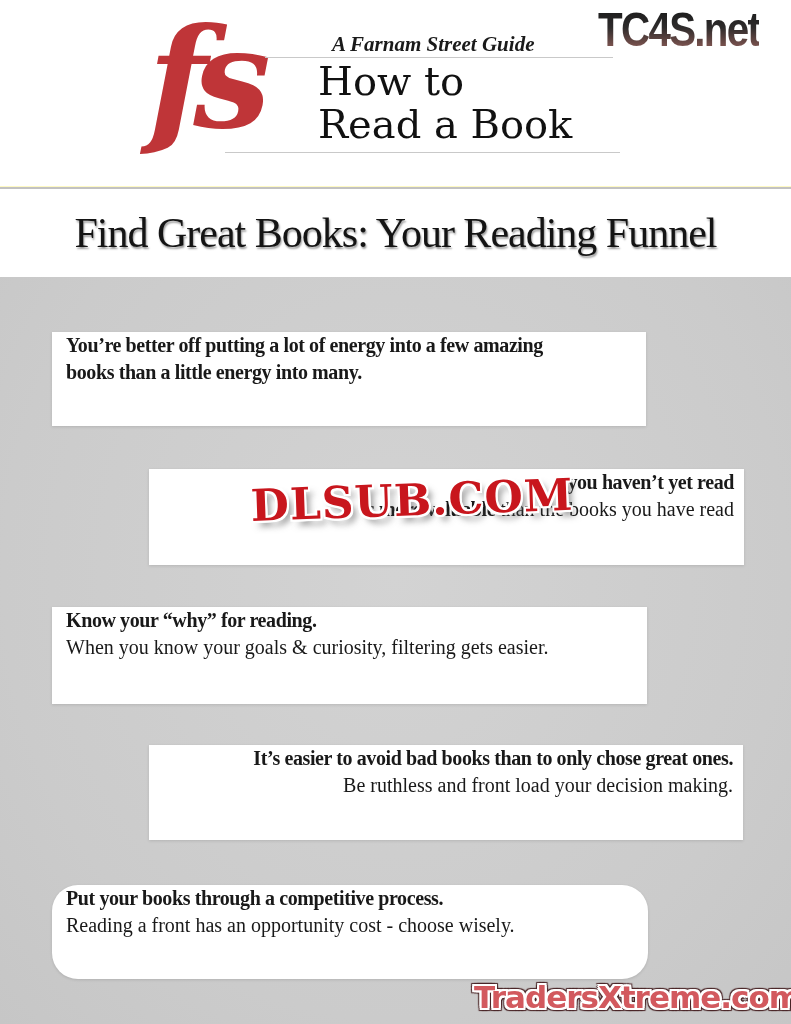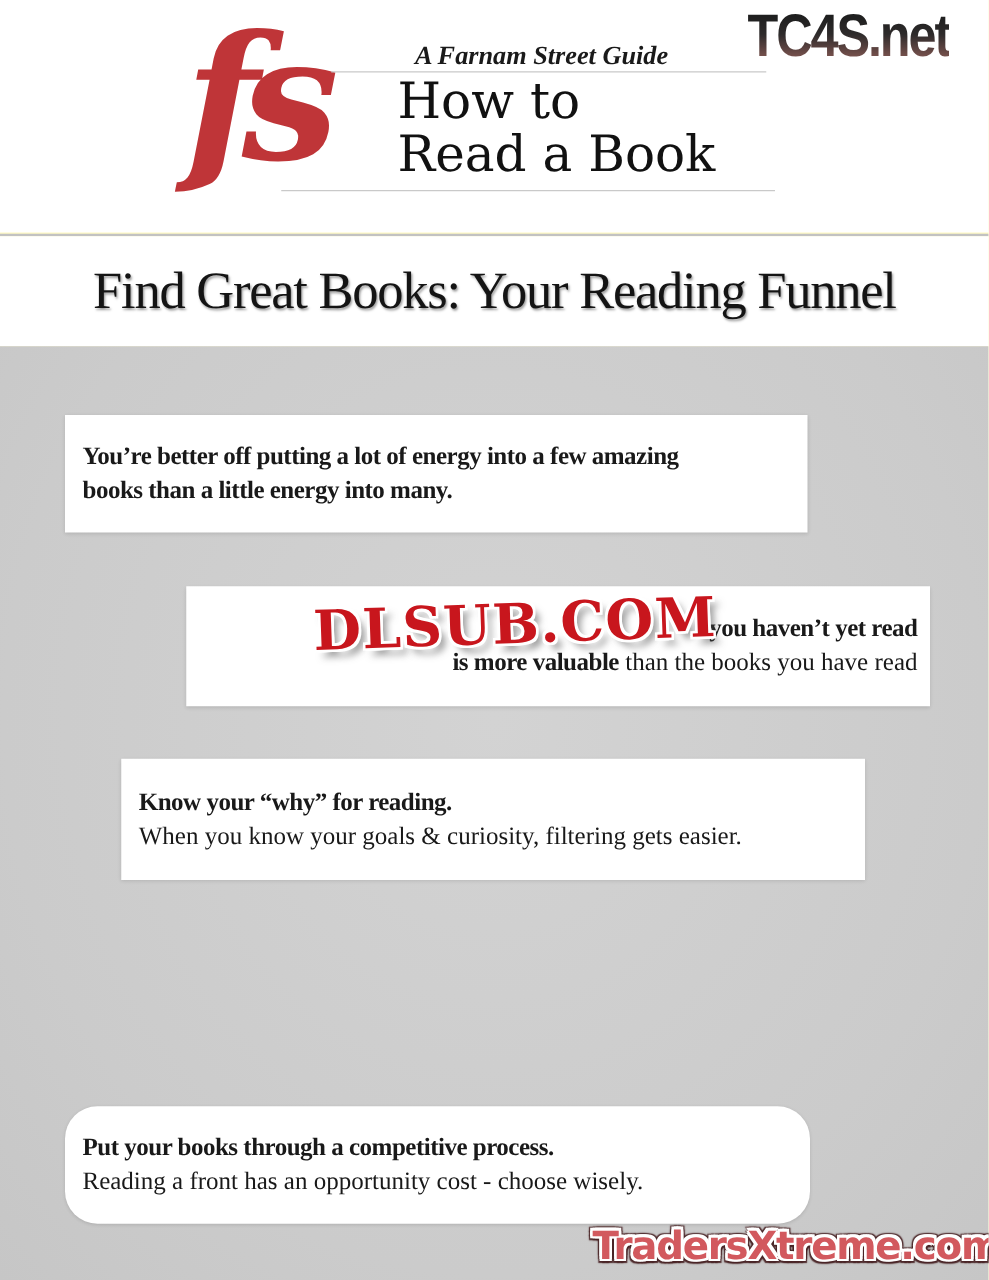--- a/index.html
+++ b/index.html
@@ -50,33 +50,33 @@
 
   
   .content{
     position:absolute;left:0;top:277px;width:791px;height:747px;
     background:radial-gradient(ellipse at 50% 40%, #d3d3d3 0%, #cbcbcb 70%, #c6c6c6 100%);
   }
 
   .tip-box{
     position:absolute;background:#ffffff;
     box-shadow:0 1px 3px rgba(0,0,0,0.12);
-    display:flex;flex-direction:column;justify-content:center;
+    display:flex;flex-direction:column;justify-content:flex-start;
     font-size:20px;line-height:27px;color:#191919;
     padding:0 14px;box-sizing:border-box;
   }
   .tip-box .b{font-weight:bold;letter-spacing:-0.4px;}
   .tip-box .r{font-weight:normal;letter-spacing:0;}
   .t-left{text-align:left;}
   .t-right{text-align:right;}
   .tip-line{white-space:nowrap;}
 
   .tip1{left:52px;top:332px;width:594px;height:94px;}
   .tip2{left:149px;top:469px;width:595px;height:96px;padding-right:10px;}
-  .tip3{left:52px;top:607px;width:595px;height:97px;margin-left:45px;}
+  .tip3{left:52px;top:607px;width:595px;height:97px;}
   .tip4{left:149px;top:745px;width:594px;height:95px;padding-right:10px;}
   .tip5{left:52px;top:885px;width:596px;height:94px;border-radius:26px;}
 
   
   .wm-tc4s{
     position:absolute;left:598px;top:6px;
     font-family:"Liberation Sans", sans-serif;
     font-weight:bold;font-size:48px;line-height:1;
     letter-spacing:-2px;
     transform:scaleX(0.84);transform-origin:left top;
@@ -143,20 +143,24 @@
   <div class="tip-box tip2 t-right">
     <div class="tip-line b">you haven’t yet read</div>
     <div class="tip-line"><span class="b">is more valuable</span><span class="r"> than the books you have read</span></div>
   </div>
 
   <div class="tip-box tip3 t-left">
     <div class="tip-line b">Know your “why” for reading.</div>
     <div class="tip-line r">When you know your goals &amp; curiosity, filtering gets easier.</div>
   </div>
 
+  <div class="tip-box tip4 t-right">
+    <div class="tip-line b">It’s easier to avoid bad books than to only chose great ones.</div>
+    <div class="tip-line r">Be ruthless and front load your decision making.</div>
+  </div>
 
   <div class="tip-box tip5 t-left">
     <div class="tip-line b">Put your books through a competitive process.</div>
     <div class="tip-line r">Reading a front has an opportunity cost - choose wisely.</div>
   </div>
 
   <div class="wm-dlsub">DLSUB.COM</div>
   <div class="wm-traders">TradersXtreme.com</div>
 
 </div>

